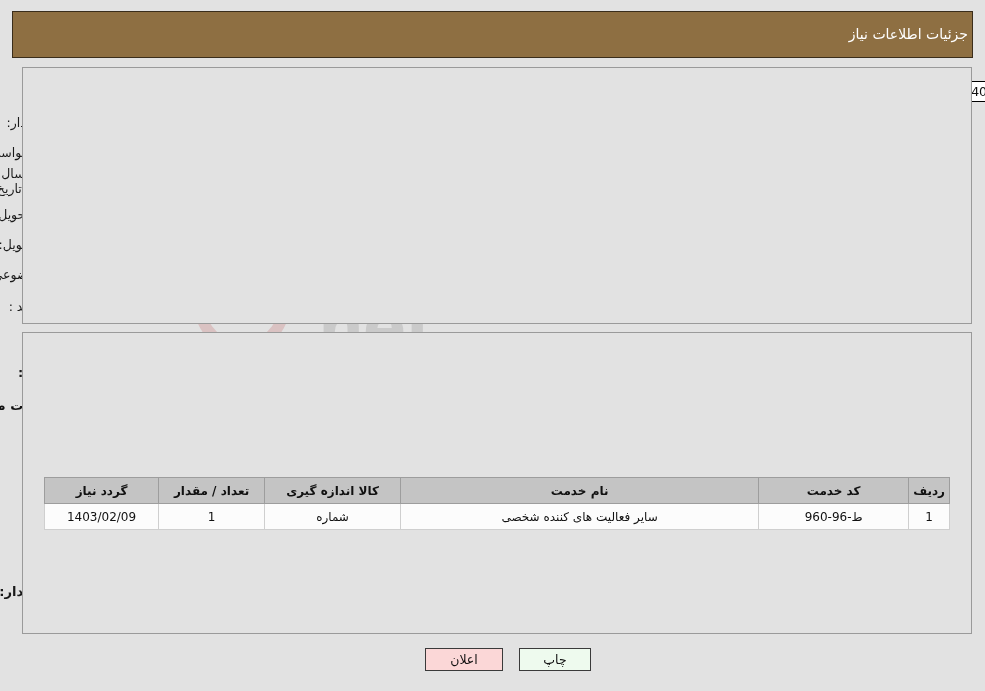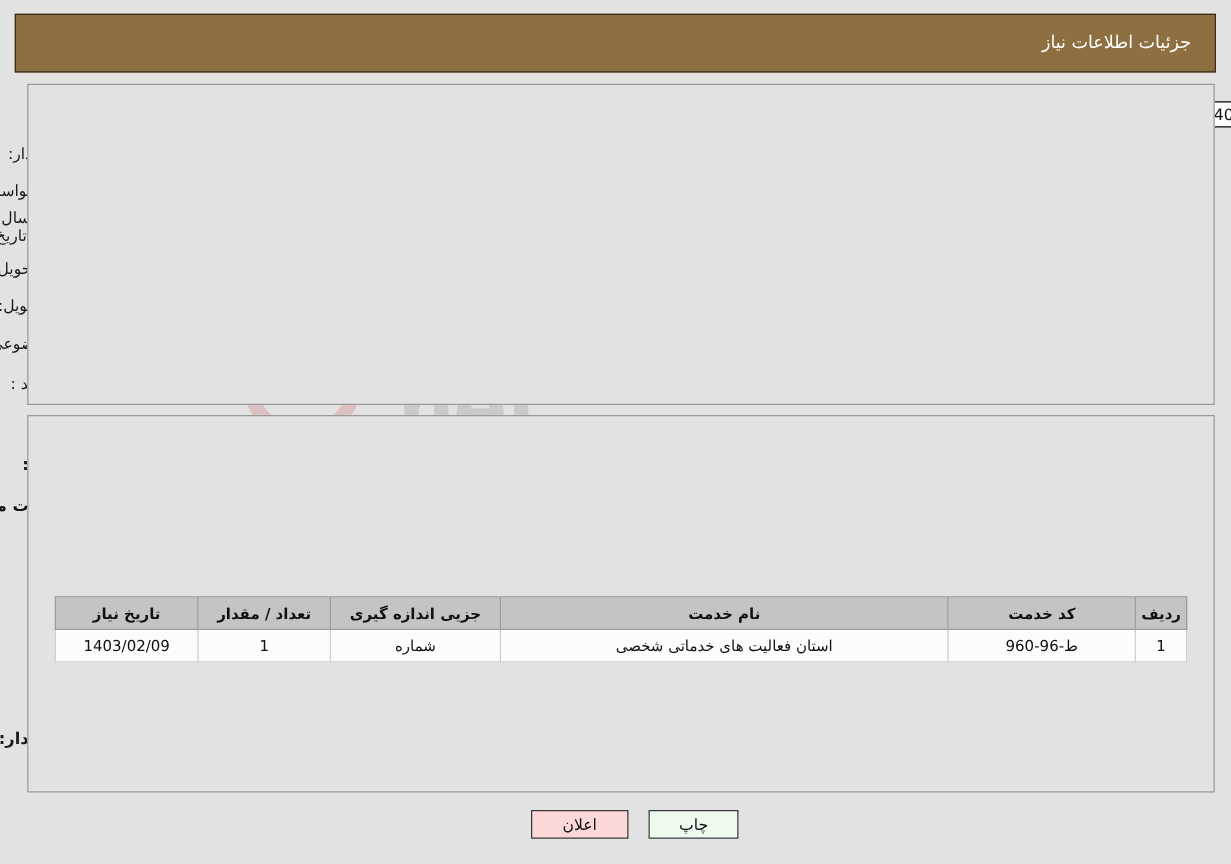--- a/index.html
+++ b/index.html
@@ -52,21 +52,21 @@
   #header-bar {
     position: absolute;
     left: 12px; top: 11px;
     width: 961px; height: 47px;
     background: #8e6f42;
     border: 1px solid #3a2d1b;
     z-index: 10;
   }
   #header-title {
     position: absolute;
-    right: 19px; top: 14px;
+    right: 4px; top: 14px;
     color: #ffffff;
     font-size: 14px;
     font-weight: normal;
     letter-spacing: 0.2px;
   }
 
   
   .panel {
     position: absolute;
     background: #e2e2e2;
@@ -325,30 +325,30 @@
 
   <div class="lbl lbl-b" style="right:877px; top:438px; font-size:13px;">گروه خدمت:</div>
   <div class="tbox" style="right:165px; top:434px; width:656px; height:23px; line-height:21px;">سایر فعالیت‌های خدماتی</div>
 
   <table id="svc-table">
     <thead>
       <tr>
         <th class="col-radif">ردیف</th>
         <th class="col-code">کد خدمت</th>
         <th class="col-name">نام خدمت</th>
-        <th class="col-unit">جزیی اندازه گیری</th>
+        <th class="col-unit">کالا اندازه گیری</th>
         <th class="col-qty">تعداد / مقدار</th>
-        <th class="col-date">تاریخ نیاز</th>
+        <th class="col-date">گردد نیاز</th>
       </tr>
     </thead>
     <tbody>
       <tr>
         <td>1</td>
         <td>ط-96-960</td>
-        <td>استان فعالیت های خدماتی شخصی</td>
+        <td>سایر فعالیت های کننده شخصی</td>
         <td>شماره</td>
         <td>1</td>
         <td>1403/02/09</td>
       </tr>
     </tbody>
   </table>
 
   <div class="lbl lbl-b" style="right:876px; top:584px; font-size:13px;">توضیحات خریدار:</div>
   <div class="tarea" style="right:131px; top:546px; width:710px; height:75px;">
     <span>استعلام پر وبارگذاری گردد</span>

